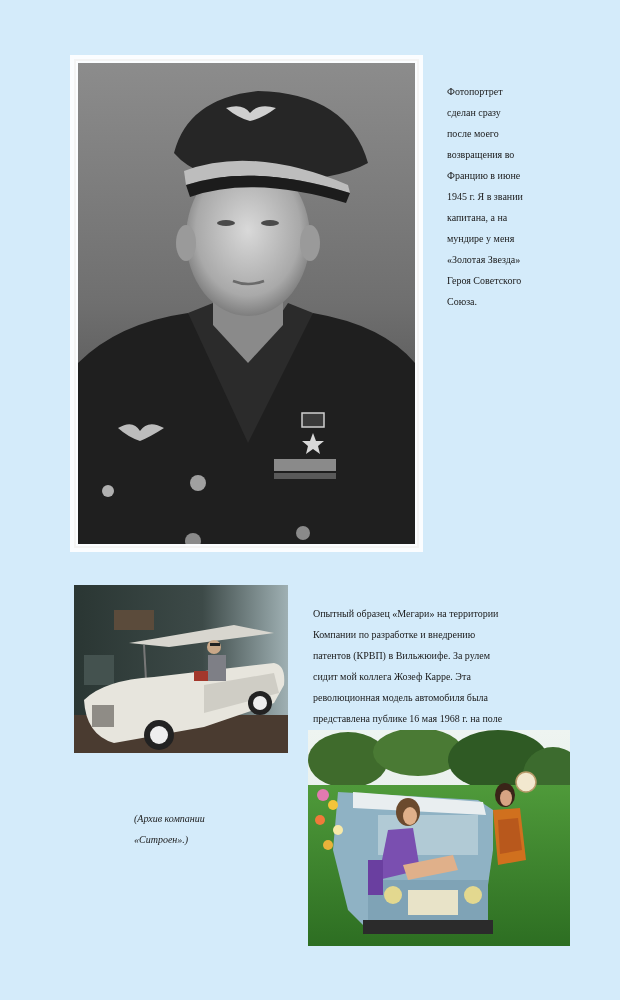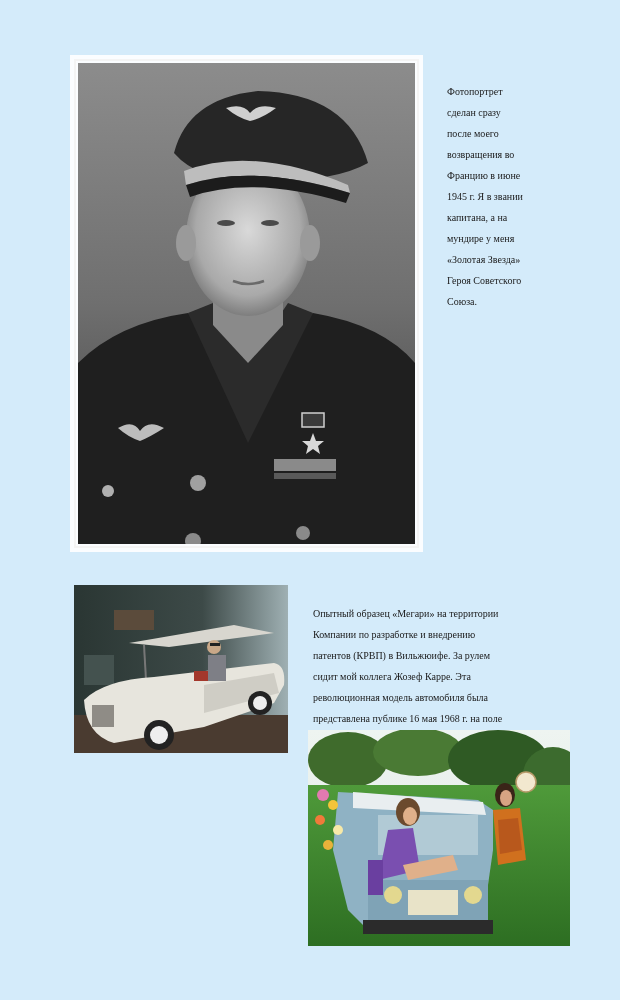--- a/index.html
+++ b/index.html
@@ -151,20 +151,22 @@
   <span>Опытный образец «Мегари» на территории
 Компании по разработке и внедрению
 патентов (КРВП) в Вильжюифе. За рулем
 сидит мой коллега Жозеф Карре. Эта
 революционная модель автомобиля была
 представлена публике 16 мая 1968 г. на поле
 для гольфа в Довиле.</span>
 </div>
 
 <div class="caption" style="left:134px; top:787px;">
+  <span class="credit">(Архив компании
+«Ситроен».)</span>
 </div>
 
 <div class="photo color-photo">
   <svg viewBox="0 0 262 216" preserveAspectRatio="none">
     <defs>
       <linearGradient id="sky" x1="0" y1="0" x2="0" y2="1">
         <stop offset="0" stop-color="#eef4f1"></stop>
         <stop offset="1" stop-color="#dfe9e2"></stop>
       </linearGradient>
       <linearGradient id="grass" x1="0" y1="0" x2="0" y2="1">

